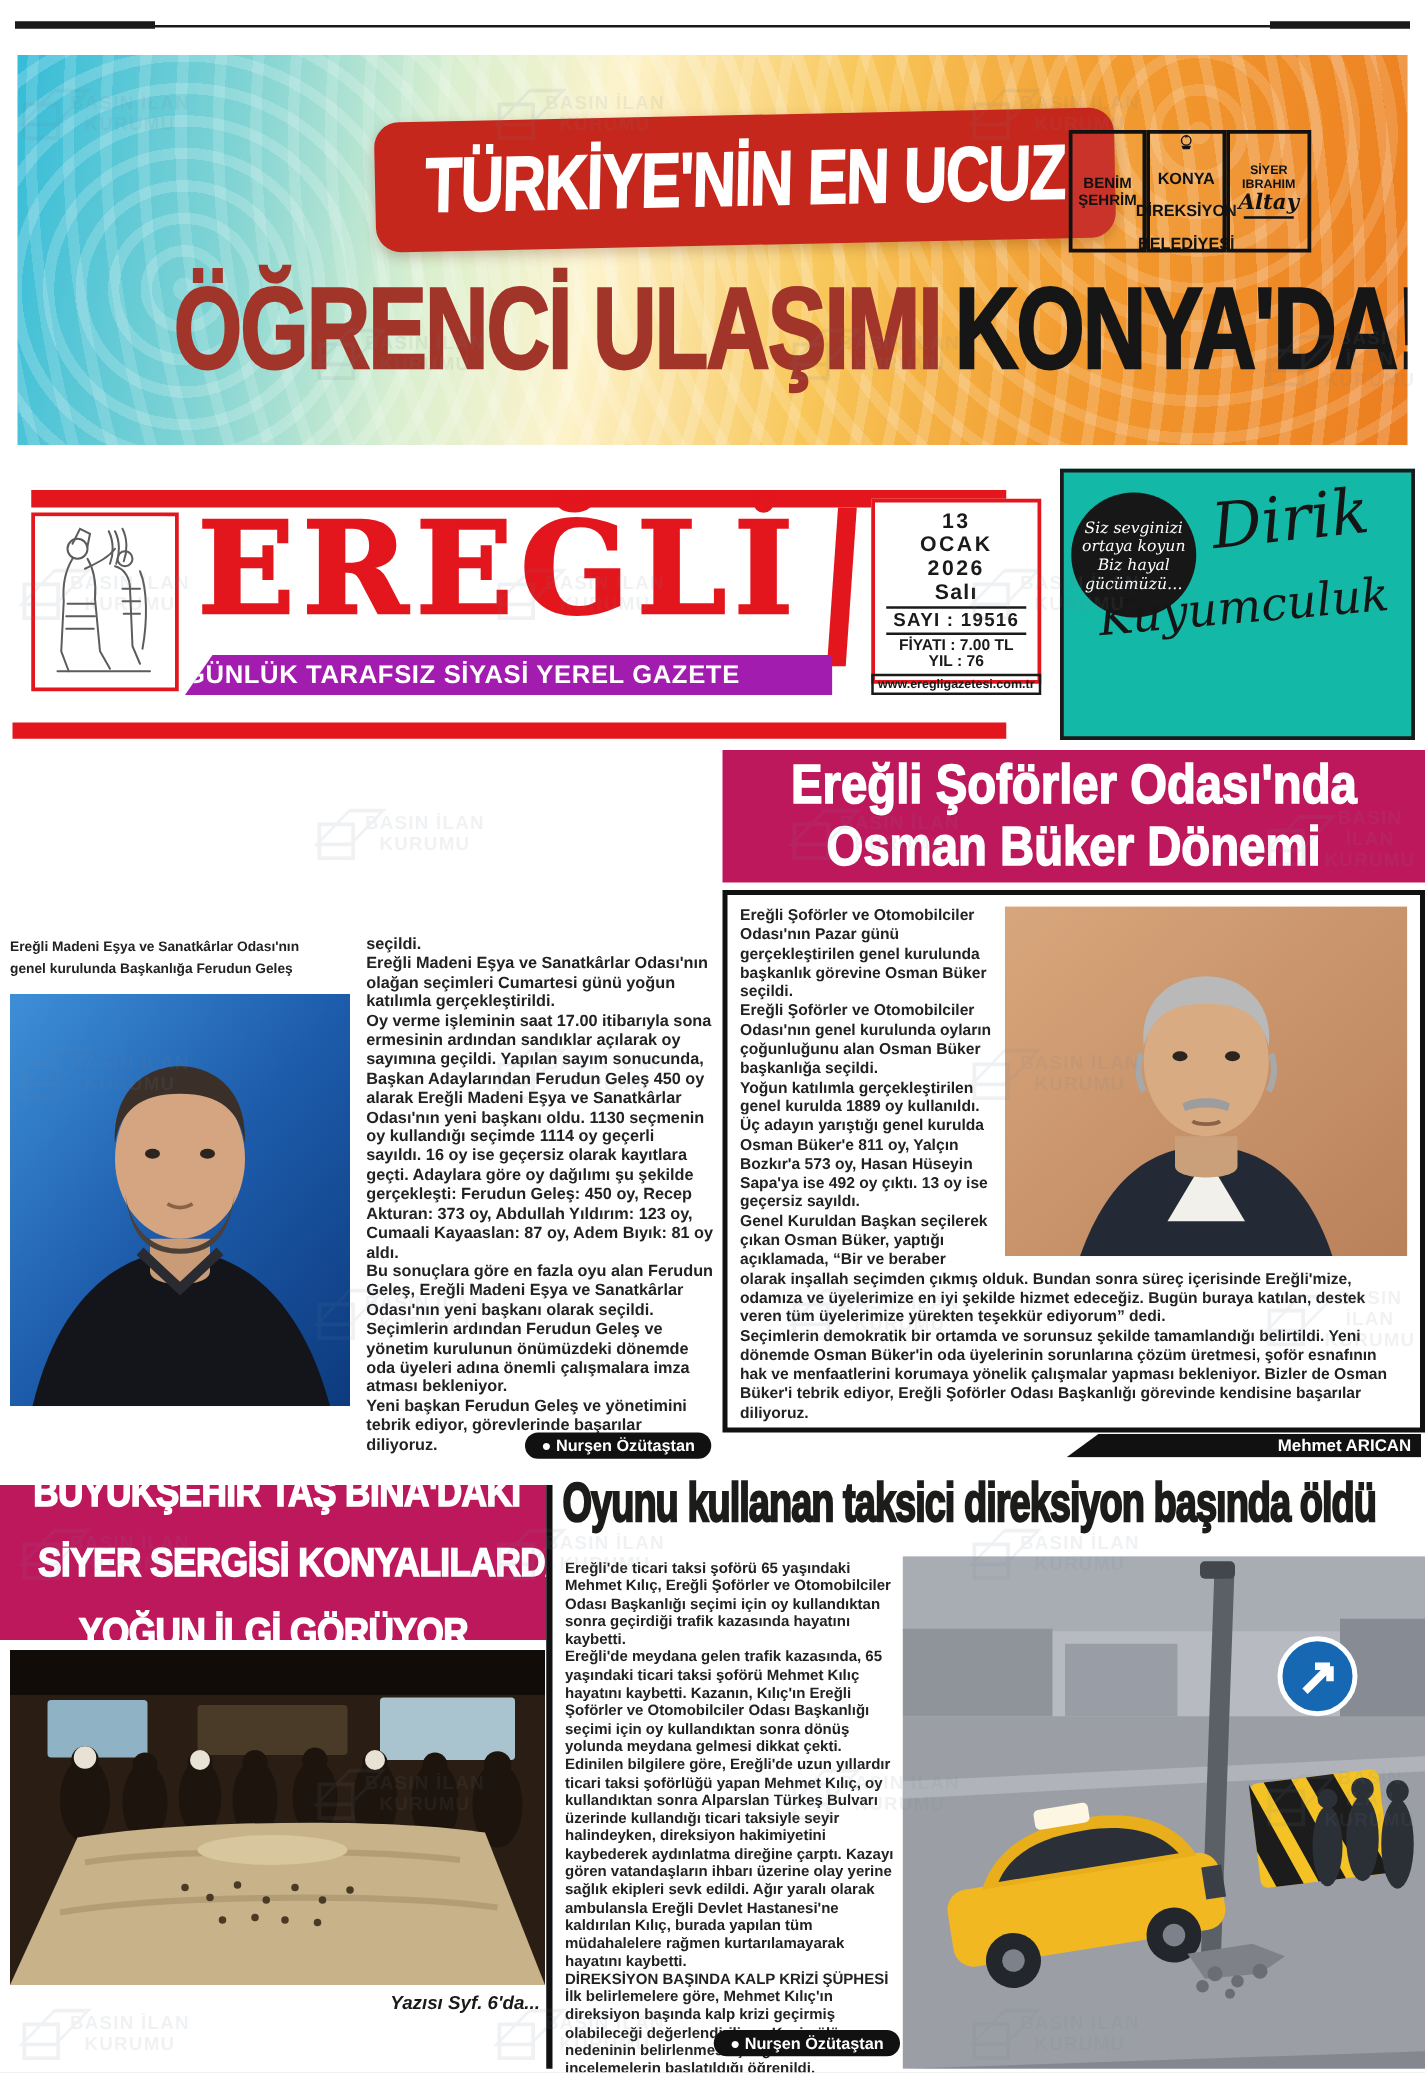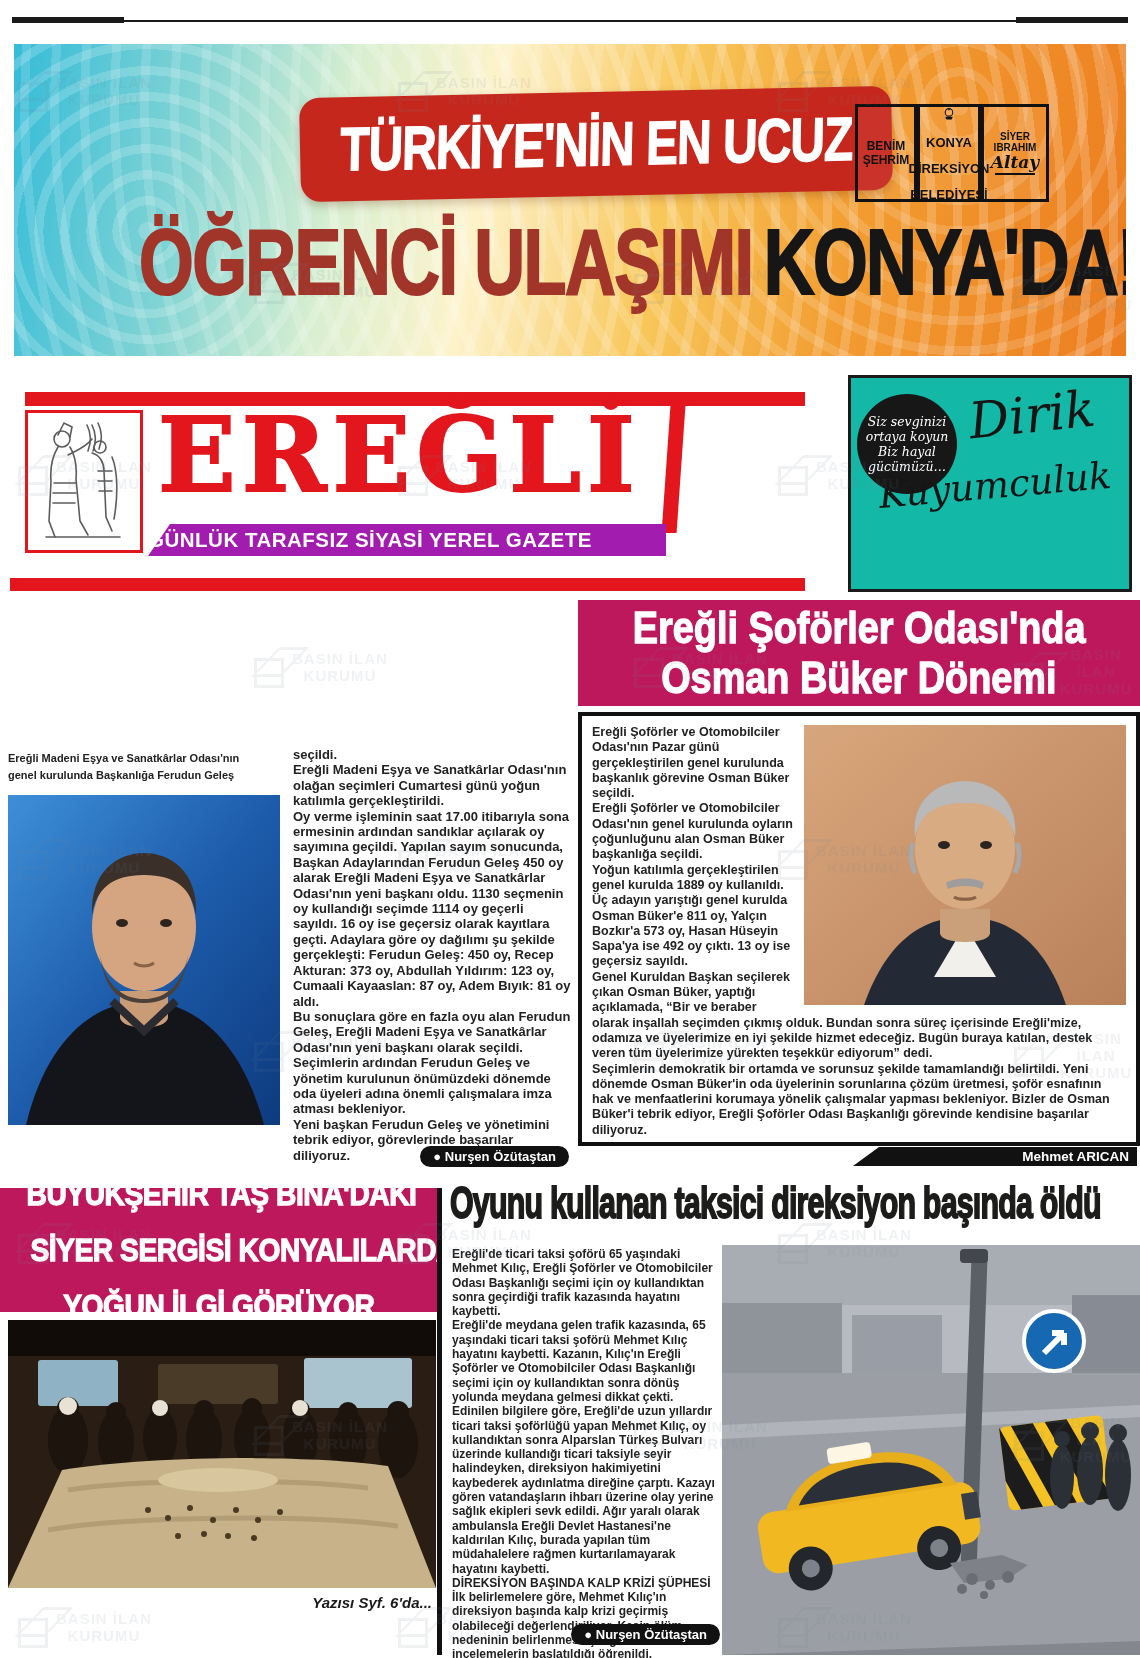--- a/index.html
+++ b/index.html
@@ -175,20 +175,30 @@
       </g>
     </svg>
   </div>
 
   <div class="abs masthead-title">EREĞLİ</div>
   <div class="abs masthead-rightbar"></div>
   <div class="abs masthead-subbar">
     <span>GÜNLÜK TARAFSIZ SİYASİ YEREL GAZETE</span>
   </div>
 
+  <div class="abs datebox">
+    <div class="d">13</div>
+    <div class="d">OCAK</div>
+    <div class="d">2026</div>
+    <div class="d" style="letter-spacing:1px;">Salı</div>
+    <div class="issue">SAYI : 19516</div>
+    <div class="s">FİYATI : 7.00 TL</div>
+    <div class="s" style="margin-top:-2px;">YIL : 76</div>
+    <div class="web">www.eregligazetesi.com.tr</div>
+  </div>
 
   <div class="abs jeweler">
     <div class="jw-circle">
       <div>Siz sevginizi</div>
       <div>ortaya koyun</div>
       <div>Biz hayal</div>
       <div>gücümüzü…</div>
     </div>
     <div class="jw-brand1">Dirik</div>
     <div class="jw-brand2">Kuyumculuk</div>

